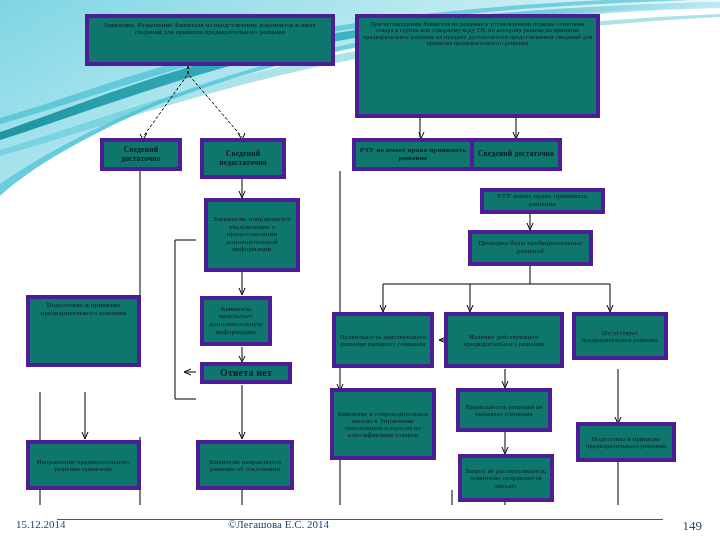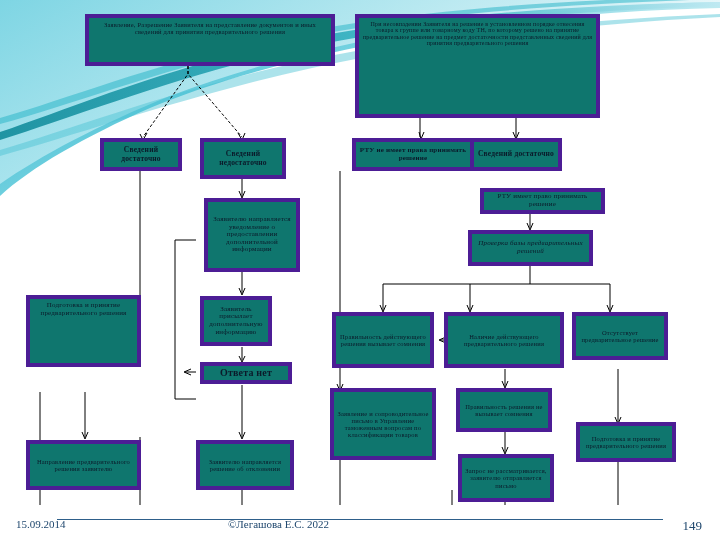--- a/index.html
+++ b/index.html
@@ -238,16 +238,16 @@
   </div>
 
   <div class="node f65" style="left:196px;top:440px;width:98px;height:50px;">
     <span>Заявителю направляется решение об отклонении</span>
   </div>
 
 </div>
 
 <div class="footer">
   <div class="rule"></div>
-  <div class="date">15.09.2014</div>
-  <div class="center">©Легашова Е.С. 2022</div>
+  <div class="date">15.12.2014</div>
+  <div class="center">©Легашова Е.С. 2014</div>
   <div class="page">149</div>
 </div>
 
 </body></html>

